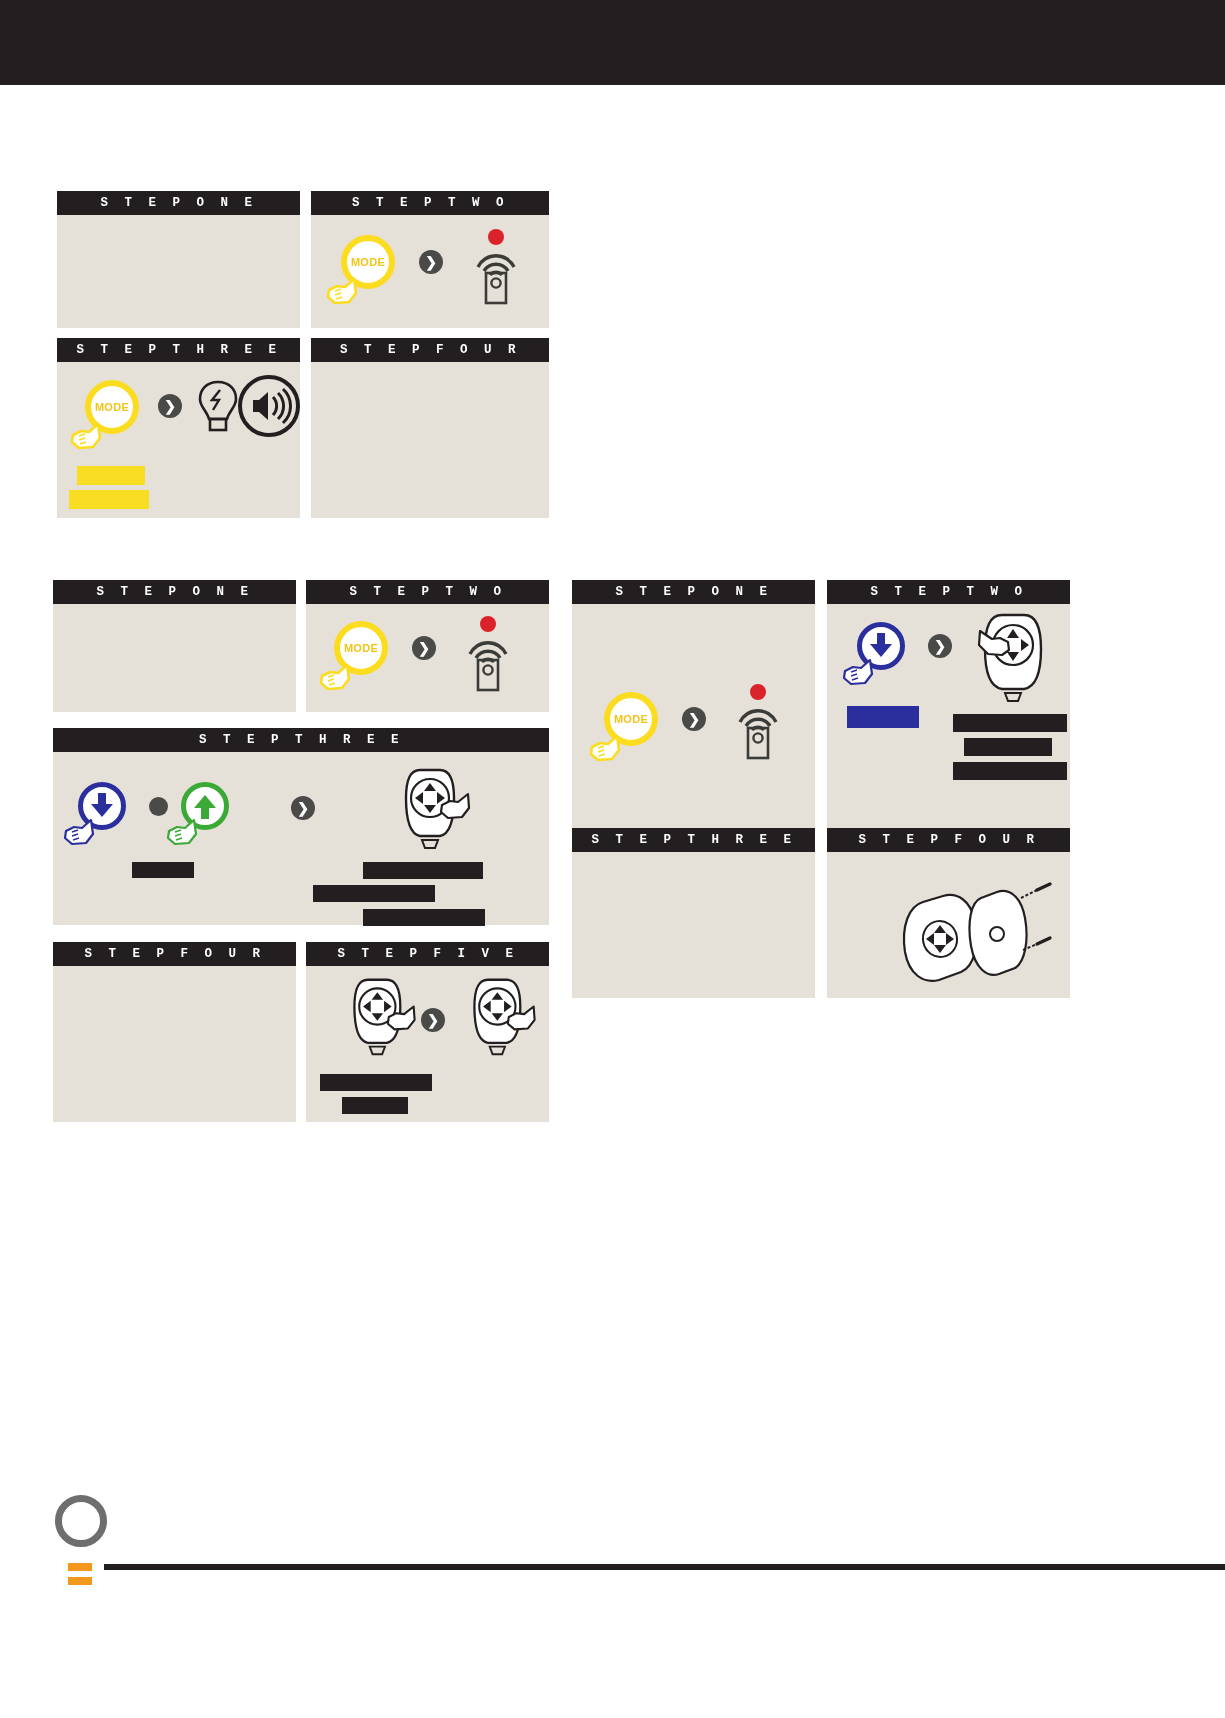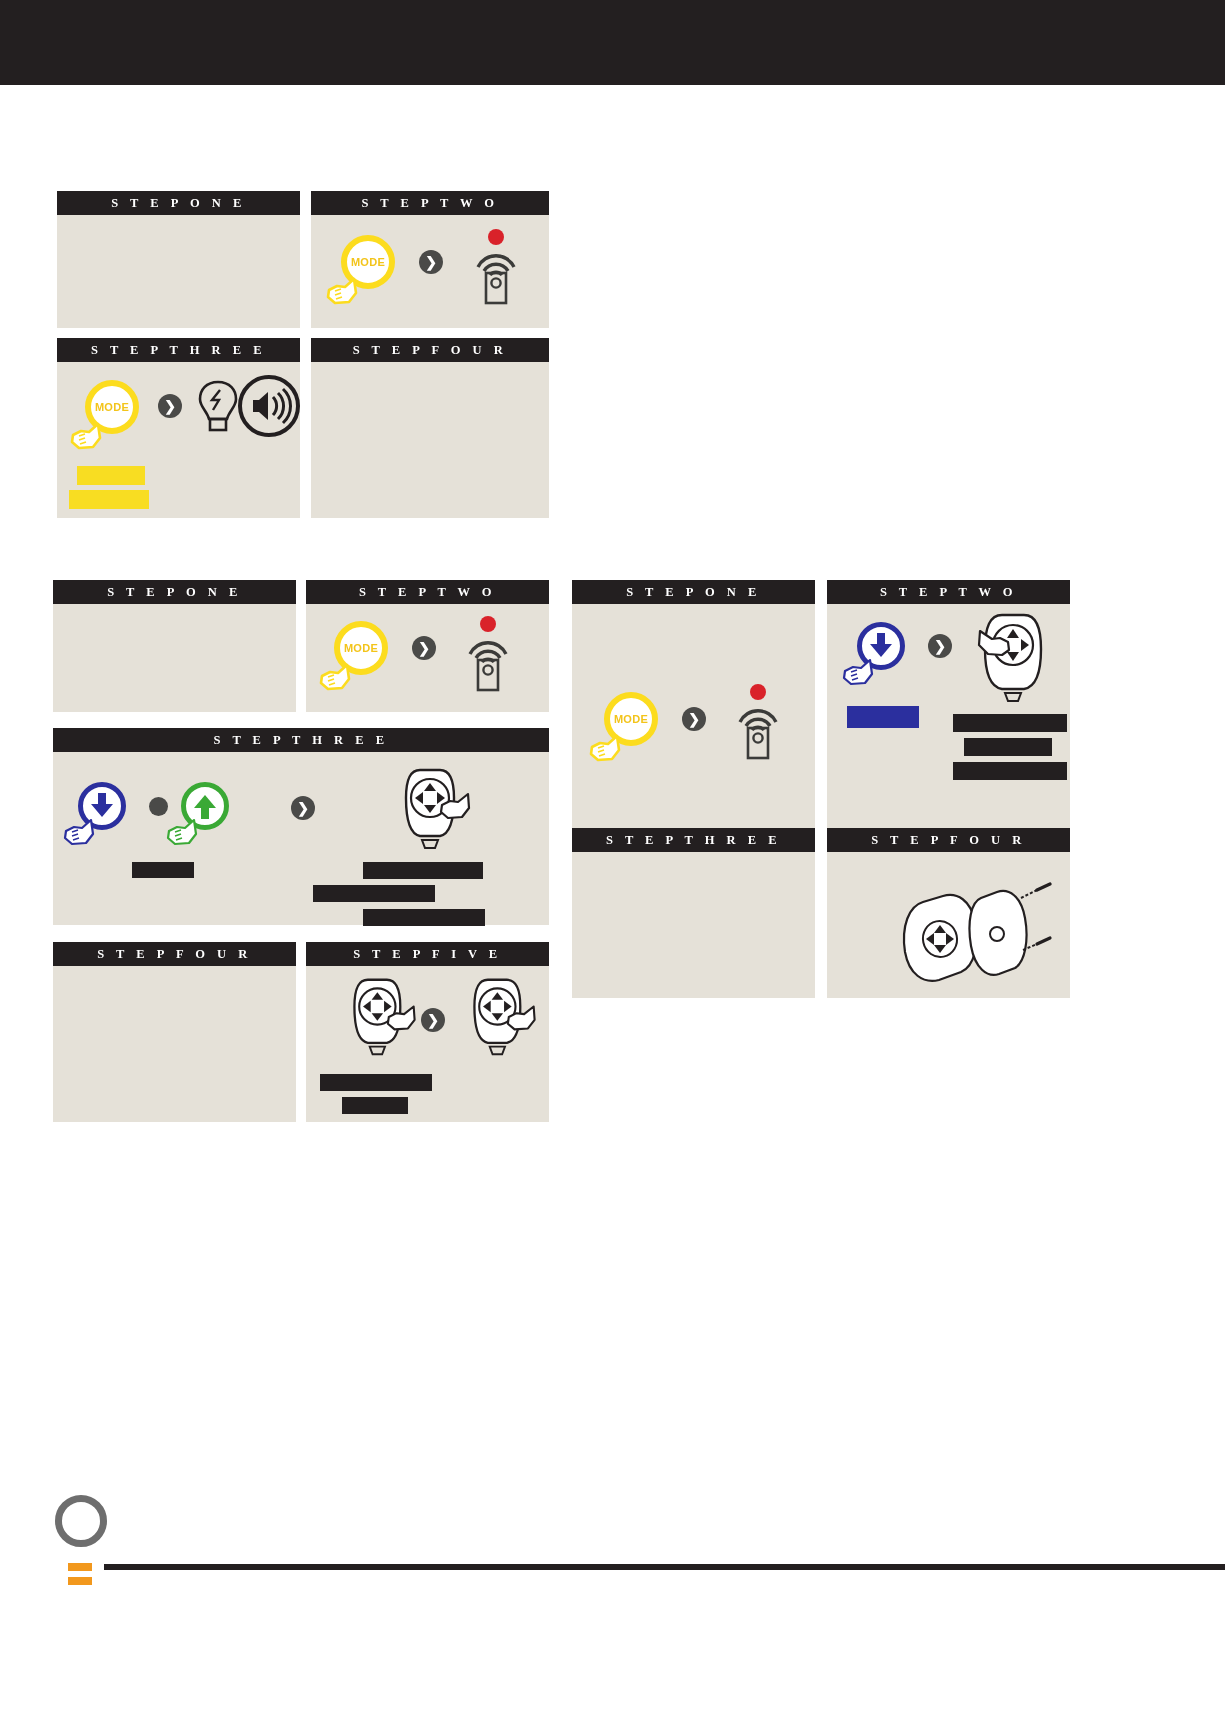--- a/index.html
+++ b/index.html
@@ -16,21 +16,21 @@
     position:absolute; left:0; top:0; width:1225px; height:85px;
     background:#231f20;
   }
 
   
   .panel{ position:absolute; background:#e5e1d8; }
   .panel-head{
     height:24px; background:#231f20; color:#ffffff;
     display:flex; align-items:center; justify-content:center;
     font-size:12.5px; font-weight:700; letter-spacing:4.5px;
-    font-family:Liberation Serif, serif;
+    font-family:Liberation Mono, monospace;
     white-space:nowrap;
   }
   .panel-body{ position:relative; width:100%; height:calc(100% - 24px); }
 
   
   .redact{ position:absolute; background:#231f20; }
   .redact.yellow{ background:#f8dd22; }
   .redact.blue{ background:#2b2f9e; }
 
   

